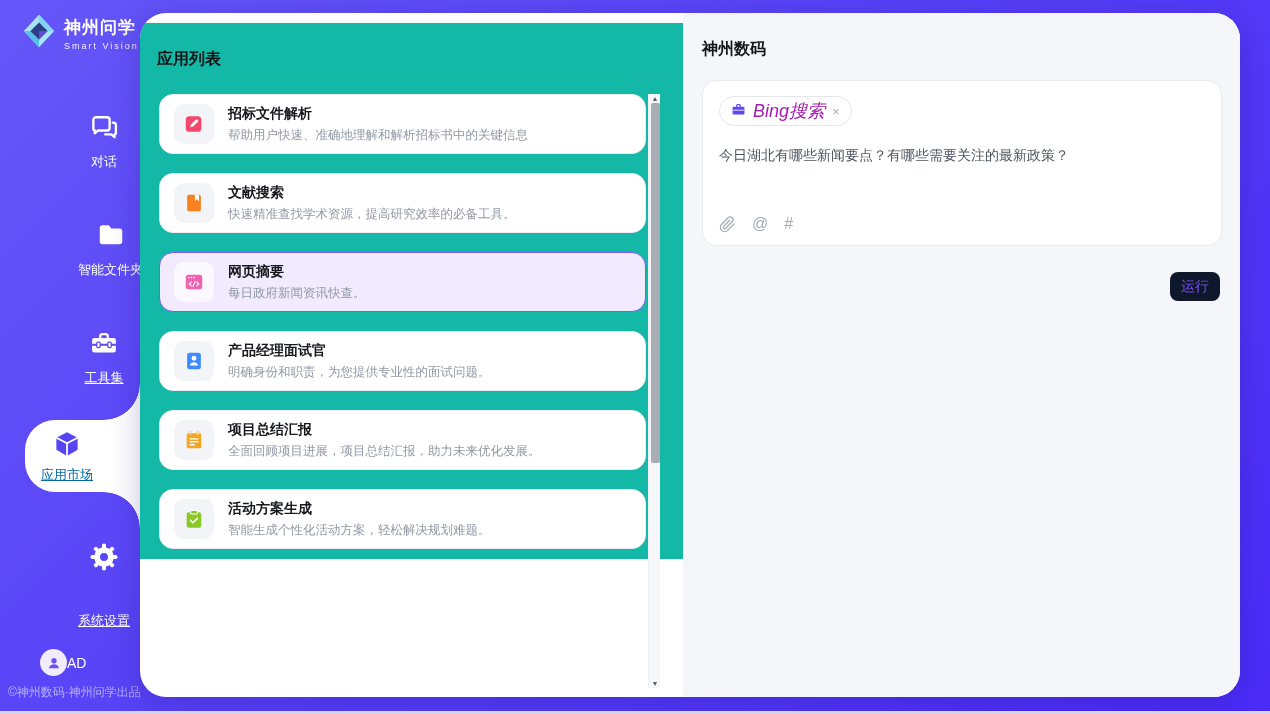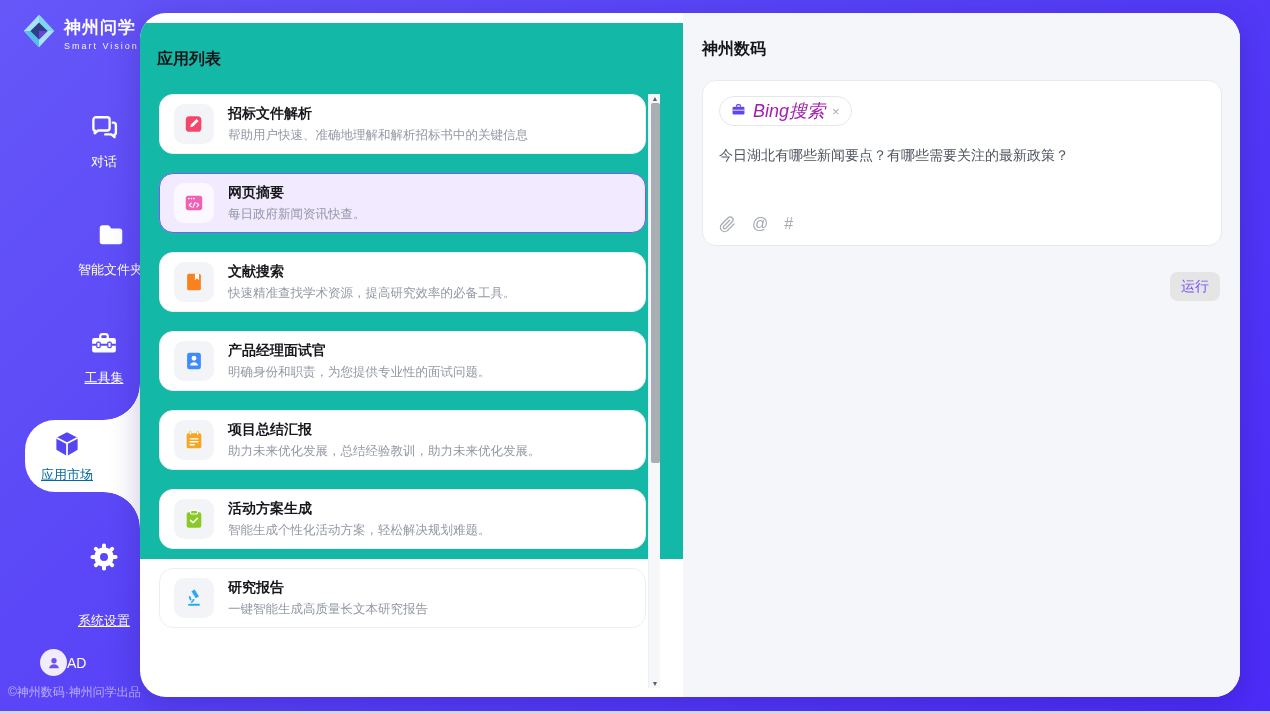--- a/index.html
+++ b/index.html
@@ -63,21 +63,21 @@
   .prompt-card { position:absolute; left:19px; top:67px; width:520px; height:166px; background:#fff;
     border:1px solid #E9EAEF; border-radius:14px; }
   .chip { position:absolute; left:16px; top:15px; height:30px; display:inline-flex; align-items:center; gap:7px;
     padding:0 11px; background:#fff; border:1px solid #E4E6EB; border-radius:16px; cursor:pointer; }
   .chip .chip-label { font-size:18px; color:#a21caf;font-style:italic; }
   .chip .chip-close { font-size:13px; color:#A6ABB5; cursor:pointer; }
   .query { position:absolute; left:16px; top:66px; width:480px; font-size:14px; color:#4E545E; cursor:text; }
   .attach-row { position:absolute; left:16px; bottom:12px; display:flex; align-items:center; gap:16px; color:#A4A9B3; }
   .attach-row .glyph { font-size:16px; line-height:18px; cursor:pointer; }
   .attach-row svg { cursor:pointer; display:block; }
-  .run-btn { position:absolute; right:20px; top:259px; width:50px; height:29px; background:#e5e5e5; color:#7A52F4;
+  .run-btn { position:absolute; right:20px; top:259px; width:50px; height:29px; background:#0f172a; color:#7A52F4;
     font-size:14px; border:none; border-radius:8px; cursor:pointer; display:flex; align-items:center; justify-content:center;
     font-family:inherit; }
 </style>
 </head>
 <body>
 
 <div class="sidebar">
 
   <div class="logo">
     <span>
@@ -184,46 +184,46 @@
             <rect x="3" y="3.5" width="17" height="17" rx="4" fill="currentColor"></rect>
             <path d="M8 15.5l.7-3 6-6 2.3 2.3-6 6z" fill="#fff"></path>
           </svg>
         </span>
         <span class="card-text">
           <span class="card-title">招标文件解析</span>
           <span class="card-desc">帮助用户快速、准确地理解和解析招标书中的关键信息</span>
         </span>
       </div>
 
+      <div class="card">
+        <span class="app-ico" style="color: rgb(249, 130, 30);">
+          <svg width="22" height="22" viewBox="0 0 24 24">
+            <rect x="4.5" y="3" width="15" height="18" rx="2" fill="currentColor"></rect>
+            <polygon points="13,3 17.5,3 17.5,10 15.2,8 13,10" fill="#fff"></polygon>
+          </svg>
+        </span>
+        <span class="card-text">
+          <span class="card-title">文献搜索</span>
+          <span class="card-desc">快速精准查找学术资源，提高研究效率的必备工具。</span>
+        </span>
+      </div>
+
       <div class="card selected">
         <span class="app-ico" style="color: rgb(240, 97, 178);">
           <svg width="22" height="22" viewBox="0 0 24 24">
             <rect x="3" y="4" width="18" height="16" rx="3" fill="currentColor"></rect>
             <circle cx="6.4" cy="7.2" r="0.9" fill="#fff"></circle>
               <circle cx="9.2" cy="7.2" r="0.9" fill="#fff"></circle>
               <circle cx="12" cy="7.2" r="0.9" fill="#fff"></circle>
             <path d="M9 12.2l-2.2 2 2.2 2 M15 12.2l2.2 2-2.2 2 M13.1 11.6l-2.2 5.2" fill="none" stroke="#fff" stroke-width="1.3" stroke-linecap="round" stroke-linejoin="round"></path>
           </svg>
         </span>
         <span class="card-text">
           <span class="card-title">网页摘要</span>
           <span class="card-desc">每日政府新闻资讯快查。</span>
-        </span>
-      </div>
-
-      <div class="card">
-        <span class="app-ico" style="color: rgb(249, 130, 30);">
-          <svg width="22" height="22" viewBox="0 0 24 24">
-            <rect x="4.5" y="3" width="15" height="18" rx="2" fill="currentColor"></rect>
-            <polygon points="13,3 17.5,3 17.5,10 15.2,8 13,10" fill="#fff"></polygon>
-          </svg>
-        </span>
-        <span class="card-text">
-          <span class="card-title">文献搜索</span>
-          <span class="card-desc">快速精准查找学术资源，提高研究效率的必备工具。</span>
         </span>
       </div>
 
       <div class="card">
         <span class="app-ico" style="color: rgb(61, 139, 253);">
           <svg width="22" height="22" viewBox="0 0 24 24">
             <rect x="4.5" y="3" width="15" height="18" rx="2.5" fill="currentColor"></rect>
             <circle cx="12" cy="9" r="2.6" fill="#fff"></circle>
             <path d="M7.5 17c.6-2.4 2.4-3.6 4.5-3.6s3.9 1.2 4.5 3.6z" fill="#fff"></path>
           </svg>
@@ -240,52 +240,38 @@
             <rect x="4" y="4.5" width="16" height="16.5" rx="2" fill="currentColor"></rect>
             <rect x="7" y="2.5" width="2" height="4" rx="1" fill="#fff" stroke="currentColor" stroke-width="0.6"></rect>
             <rect x="15" y="2.5" width="2" height="4" rx="1" fill="#fff" stroke="currentColor" stroke-width="0.6"></rect>
             <rect x="7" y="10" width="10" height="1.5" rx="0.75" fill="#fff"></rect>
             <rect x="7" y="13.2" width="10" height="1.5" rx="0.75" fill="#fff"></rect>
             <rect x="7" y="16.4" width="6" height="1.5" rx="0.75" fill="#fff"></rect>
           </svg>
         </span>
         <span class="card-text">
           <span class="card-title">项目总结汇报</span>
-          <span class="card-desc">助力未来优化发展，总结经验教训，助力未来优化发展。</span>
+          <span class="card-desc">全面回顾项目进展，项目总结汇报，助力未来优化发展。</span>
         </span>
       </div>
 
       <div class="card">
         <span class="app-ico" style="color: rgb(139, 201, 38);">
           <svg width="22" height="22" viewBox="0 0 24 24">
             <rect x="4" y="4.5" width="16" height="17" rx="2.5" fill="currentColor"></rect>
             <rect x="8.2" y="2.6" width="7.6" height="4" rx="1.5" fill="currentColor" stroke="#fff" stroke-width="1.2"></rect>
             <path d="M8.3 13.5l2.6 2.6 4.8-4.8" fill="none" stroke="#fff" stroke-width="1.7" stroke-linecap="round" stroke-linejoin="round"></path>
           </svg>
         </span>
         <span class="card-text">
           <span class="card-title">活动方案生成</span>
           <span class="card-desc">智能生成个性化活动方案，轻松解决规划难题。</span>
         </span>
       </div>
 
-      <div class="card">
-        <span class="app-ico" style="color: rgb(47, 168, 239);">
-          <svg width="22" height="22" viewBox="0 0 24 24" fill="currentColor">
-            <path d="M9.2 4.6l3.6-2 4.6 7.8-3.6 2z"></path>
-            <path d="M12.6 13.2a5 5 0 0 1-3.2 4.4l-.9-1.6a3.3 3.3 0 0 0 2.2-3z"></path>
-            <rect x="5.5" y="18.2" width="13" height="2.2" rx="1.1"></rect>
-            <rect x="6.8" y="9.8" width="2" height="5" rx="1" transform="rotate(-18 7.8 12.3)"></rect>
-          </svg>
-        </span>
-        <span class="card-text">
-          <span class="card-title">研究报告</span>
-          <span class="card-desc">一键智能生成高质量长文本研究报告</span>
-        </span>
-      </div>
 
     </div>
 
     <div class="scrollbar">
       <div class="sb-arrow up">▲</div>
       <div class="sb-thumb"></div>
       <div class="sb-arrow down">▼</div>
     </div>
   </div>
 

